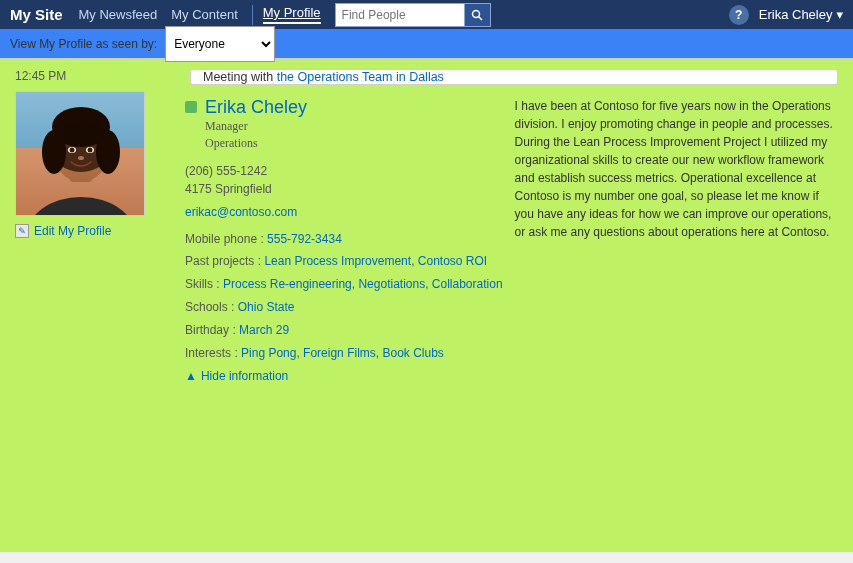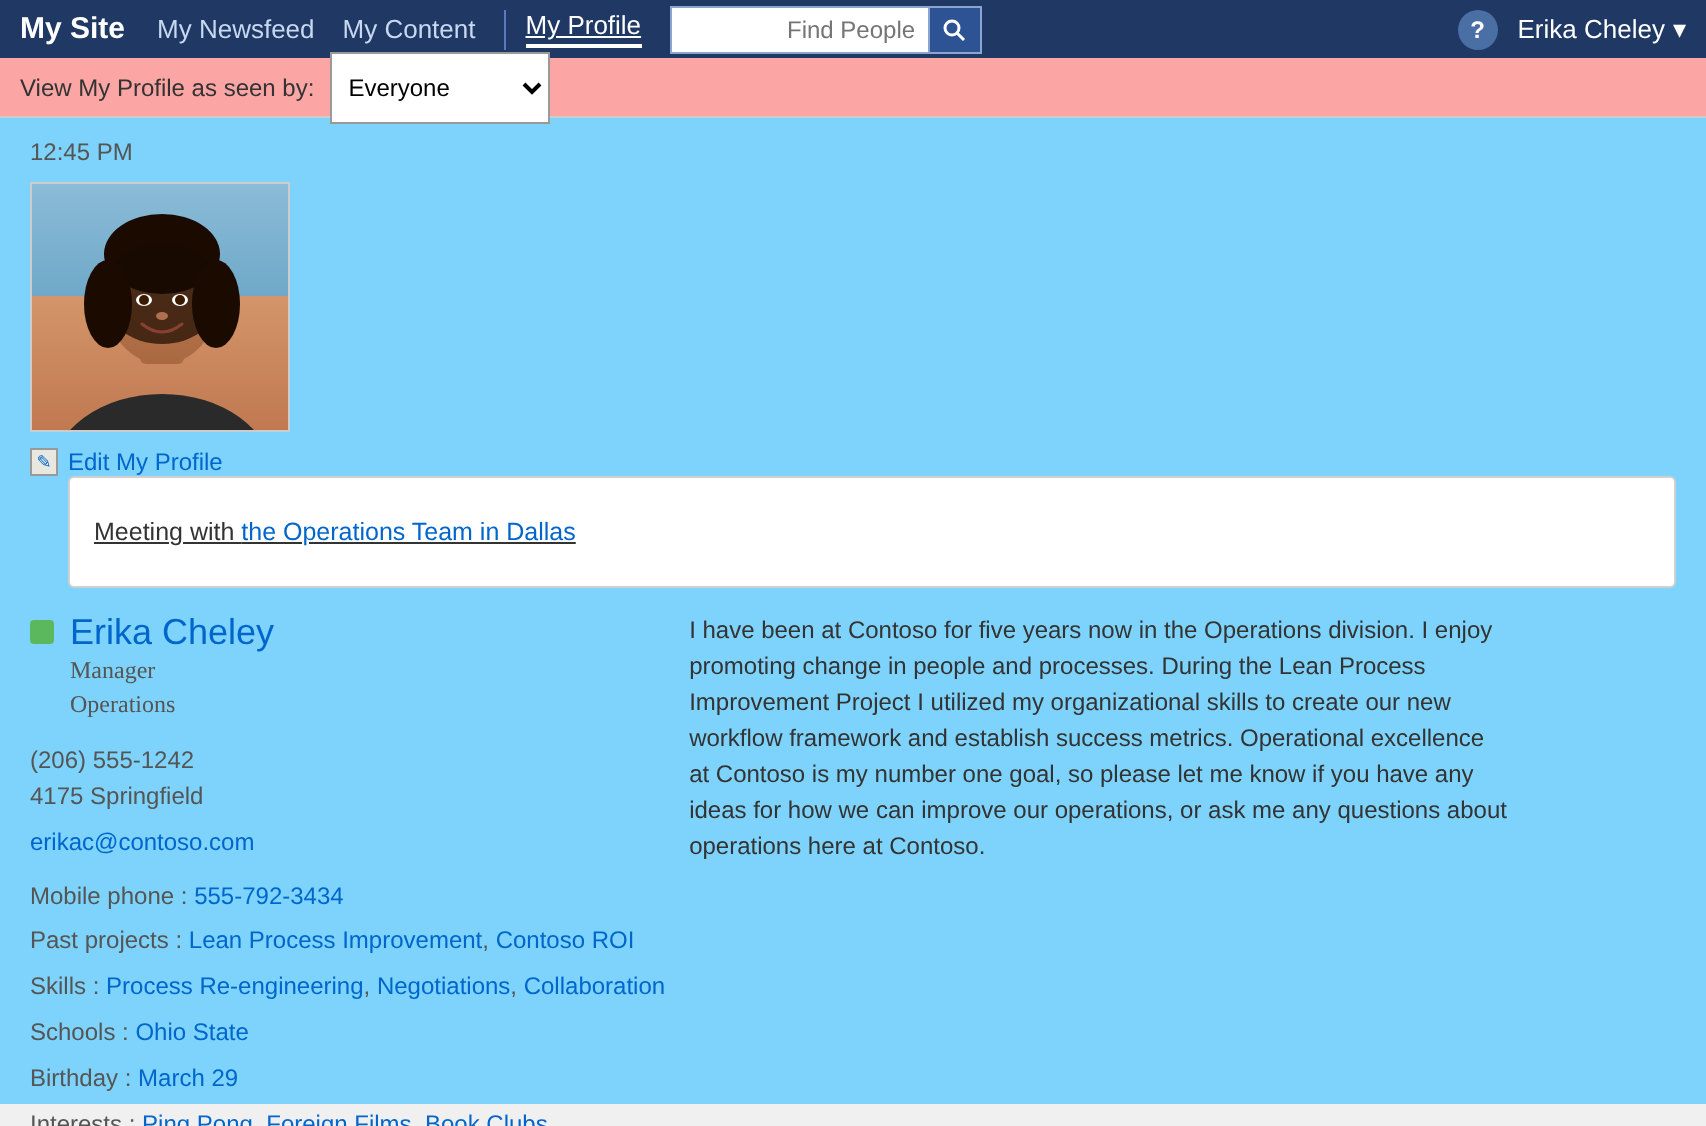--- a/index.html
+++ b/index.html
@@ -48,21 +48,20 @@
       margin-right: auto;
     }
     .search-input {
       height: 24px;
       width: 130px;
       border: 1px solid #8ba5d0;
       padding: 2px 6px;
       font-size: 12px;
       color: #aaa;
       background: white;
-      text-align: right;
     }
     .search-btn {
       height: 24px;
       width: 26px;
       background: #2e5395;
       border: 1px solid #8ba5d0;
       border-left: none;
       cursor: pointer;
       display: flex;
       align-items: center;
@@ -91,21 +90,21 @@
       color: white;
       font-size: 13px;
       cursor: pointer;
       display: flex;
       align-items: center;
       gap: 4px;
     }
 
     
     .view-bar {
-      background: #fca5a5;
+      background: #3b82f6;
       height: 30px;
       display: flex;
       align-items: center;
       padding: 0 10px;
       border-bottom: 1px solid #ccc;
     }
     .view-bar-label {
       font-size: 12px;
       color: #333;
       margin-right: 8px;
@@ -115,23 +114,22 @@
       font-size: 12px;
       border: 1px solid #999;
       background: white;
       padding: 0 4px;
     }
 
     
     .main-content {
       display: flex;
       padding: 10px 15px;
-      background: #7dd3fc;
+      background: #bef264;
       height: calc(563px - 70px);
-      flex-direction: column;
     }
 
     
     .left-panel {
       width: 170px;
       flex-shrink: 0;
     }
     .timestamp {
       font-size: 12px;
       color: #555;
@@ -164,26 +162,25 @@
       align-items: center;
       justify-content: center;
       font-size: 9px;
     }
 
     
     .activity-note {
       background: white;
       border: 1px solid #d0d0d0;
       border-radius: 3px;
-      padding: 20px 12px;
+      padding: 0 12px;
       font-size: 12.5px;
       color: #333;
       margin-bottom: 12px;
-      margin-left: 19px;
-      text-decoration: underline;
+      margin-left: 5px;
     }
     .activity-note a {
       color: #0066cc;
       text-decoration: none;
     }
     .profile-header {
       display: flex;
       align-items: flex-start;
       margin-bottom: 10px;
     }

